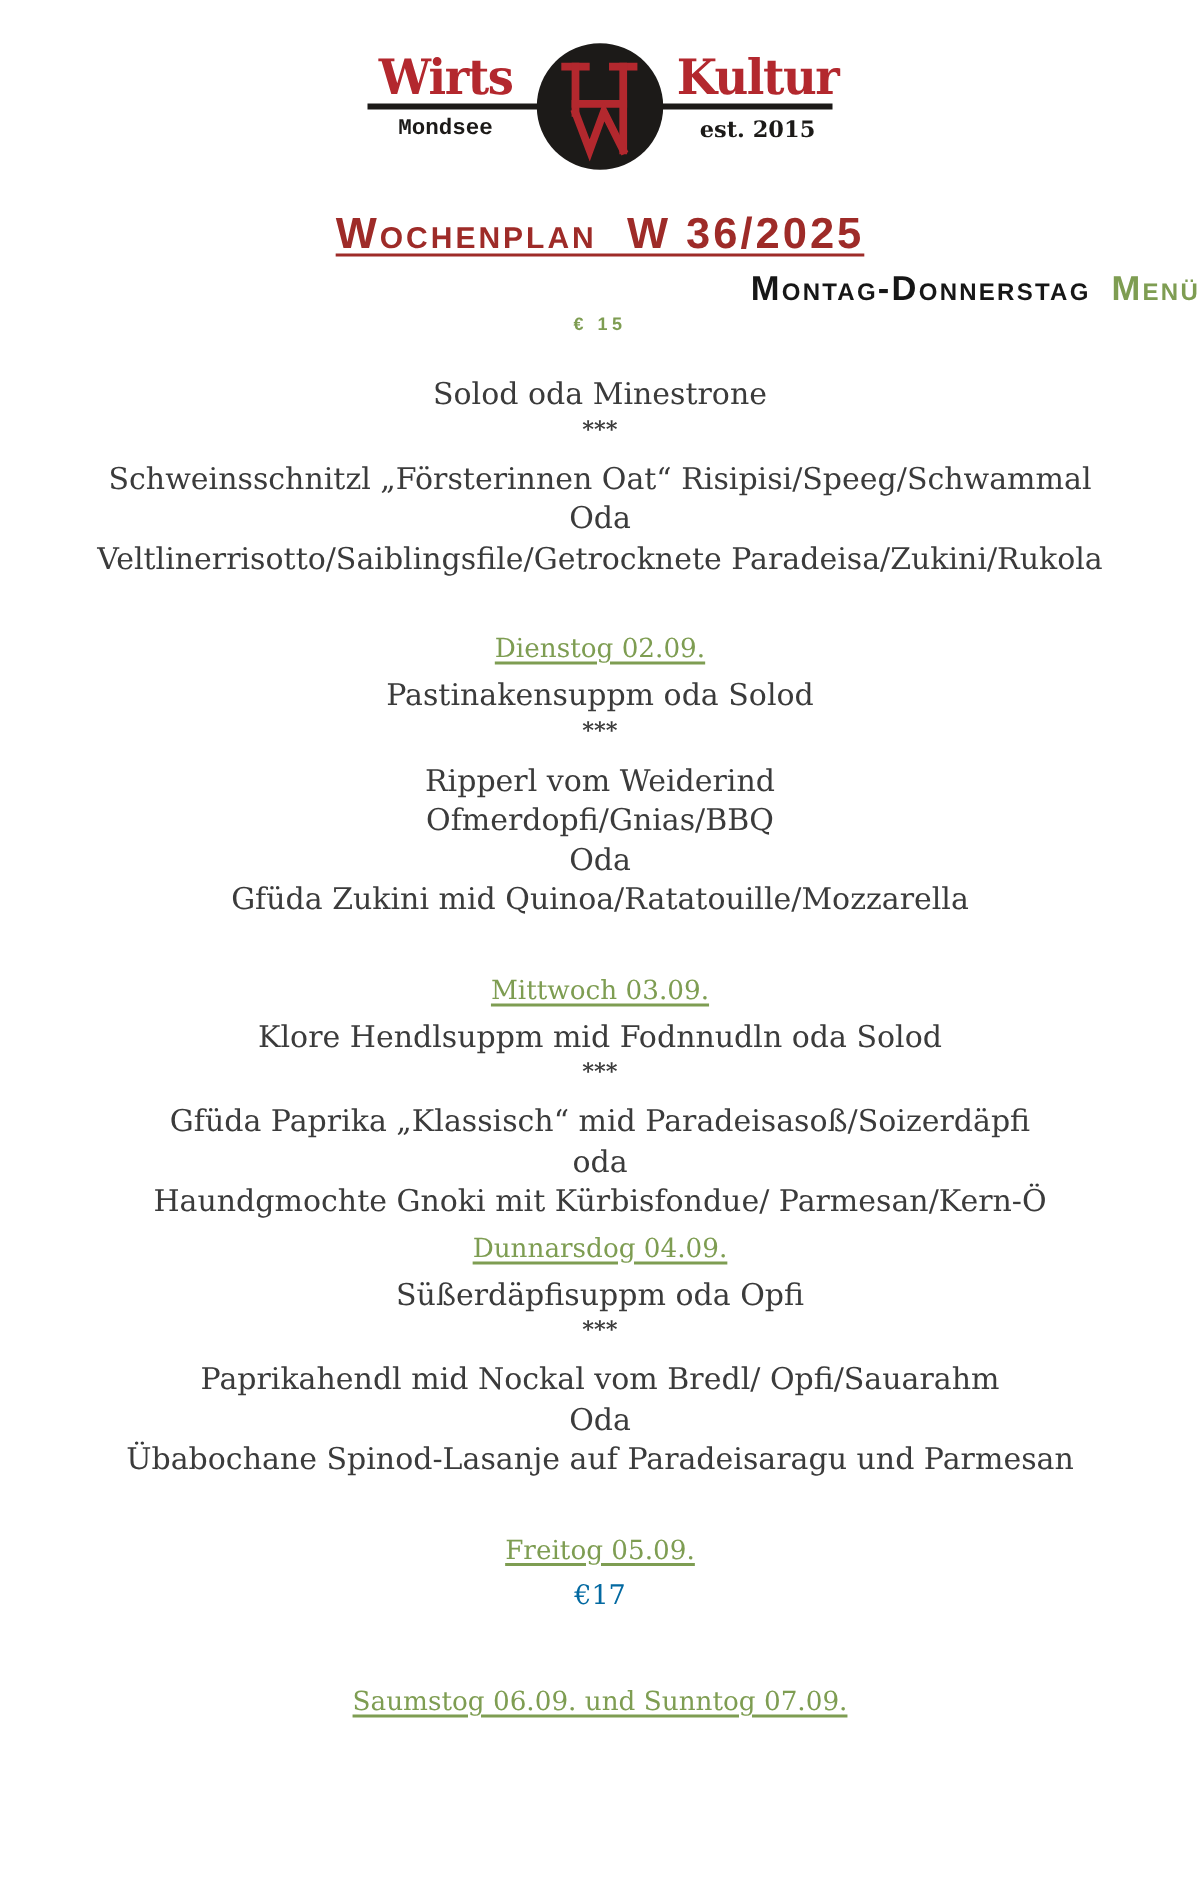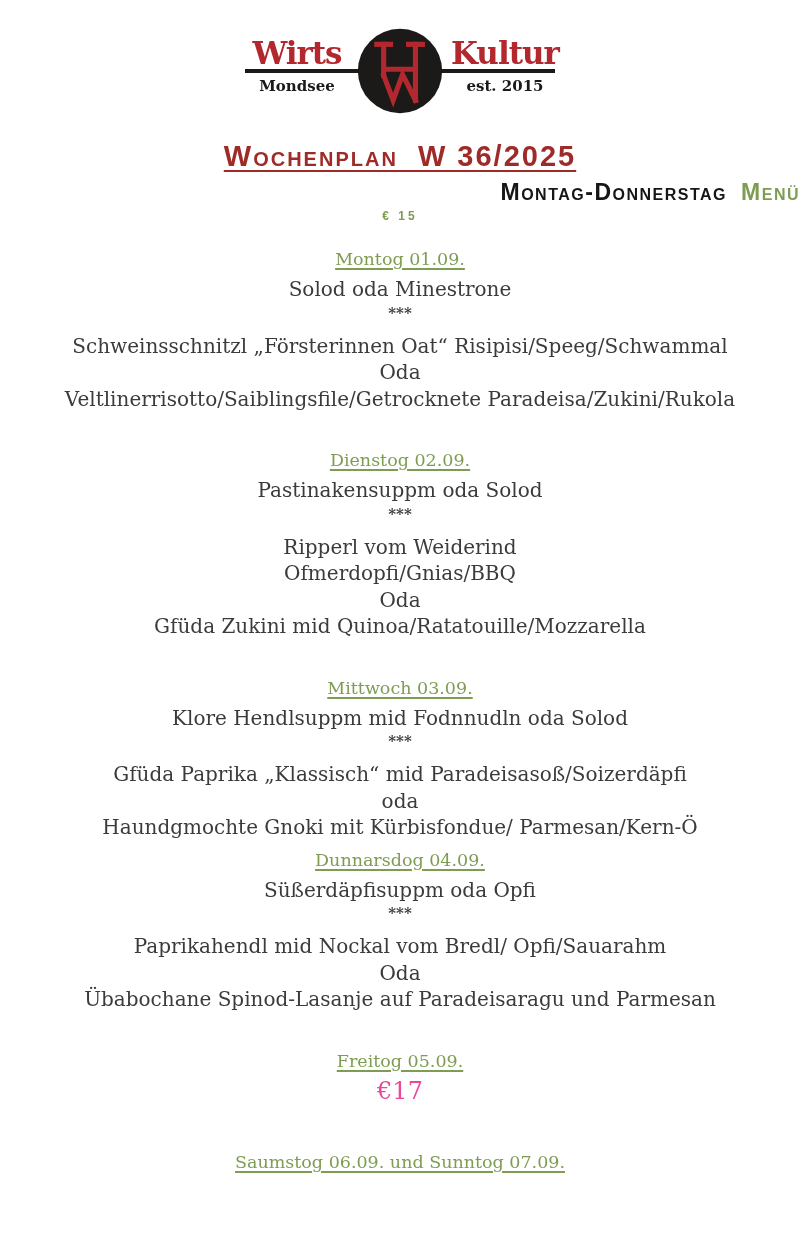--- a/index.html
+++ b/index.html
@@ -51,21 +51,21 @@
   .logo-sub {
     position: absolute;
     top: 49px;
     width: 112px;
     text-align: center;
     font-family: "DejaVu Serif", serif;
     font-weight: bold;
     font-size: 15px;
     color: #1c1a18;
   }
-  .logo-sub.left { left: -4px; }
+  .logo-sub.left { left: -4px; font-family: Liberation Mono, monospace; }
   .logo-sub.right { right: -6px; }
 
   
   .page-title {
     margin-top: 20px;
     text-align: center;
     font-family: "Liberation Sans", sans-serif;
     font-variant: small-caps;
     font-weight: bold;
     font-size: 29px;
@@ -117,22 +117,22 @@
     color: #3b3b3b;
     white-space: pre-wrap;
   }
   .menu-line.stars {
     font-weight: bold;
     font-size: 15px;
     line-height: 20px;
     padding-bottom: 10px;
   }
   .menu-line.price-line {
-    color: #ec4899;
-    font-size: 24px;
+    color: #0369a1;
+    font-size: 18px;
   }
 
   
   .weekend-title-wrap { margin-top: 48px; text-align: center; }
 </style>
 </head>
 <body>
 
 <div class="page">
 
@@ -159,21 +159,20 @@
 
   <div class="page-title">Wochenplan  W 36/2025</div>
   <div class="page-subtitle">
     <span>Montag-Donnerstag</span><span class="menu-word">Menü</span>
   </div>
   <div class="page-price">€ 15</div>
 
   <div class="menu-body">
 
     <div class="day-section first">
-      <div><span class="day-title">Montog 01.09.</span></div>
       <div class="menu-line">Solod oda Minestrone</div>
       <div class="menu-line stars">***</div>
       <div class="menu-line">Schweinsschnitzl „Försterinnen Oat“ Risipisi/Speeg/Schwammal</div>
       <div class="menu-line">Oda</div>
       <div class="menu-line">Veltlinerrisotto/Saiblingsfile/Getrocknete Paradeisa/Zukini/Rukola</div>
     </div>
 
     <div class="day-section">
       <div><span class="day-title">Dienstog 02.09.</span></div>
       <div class="menu-line">Pastinakensuppm oda Solod</div>

